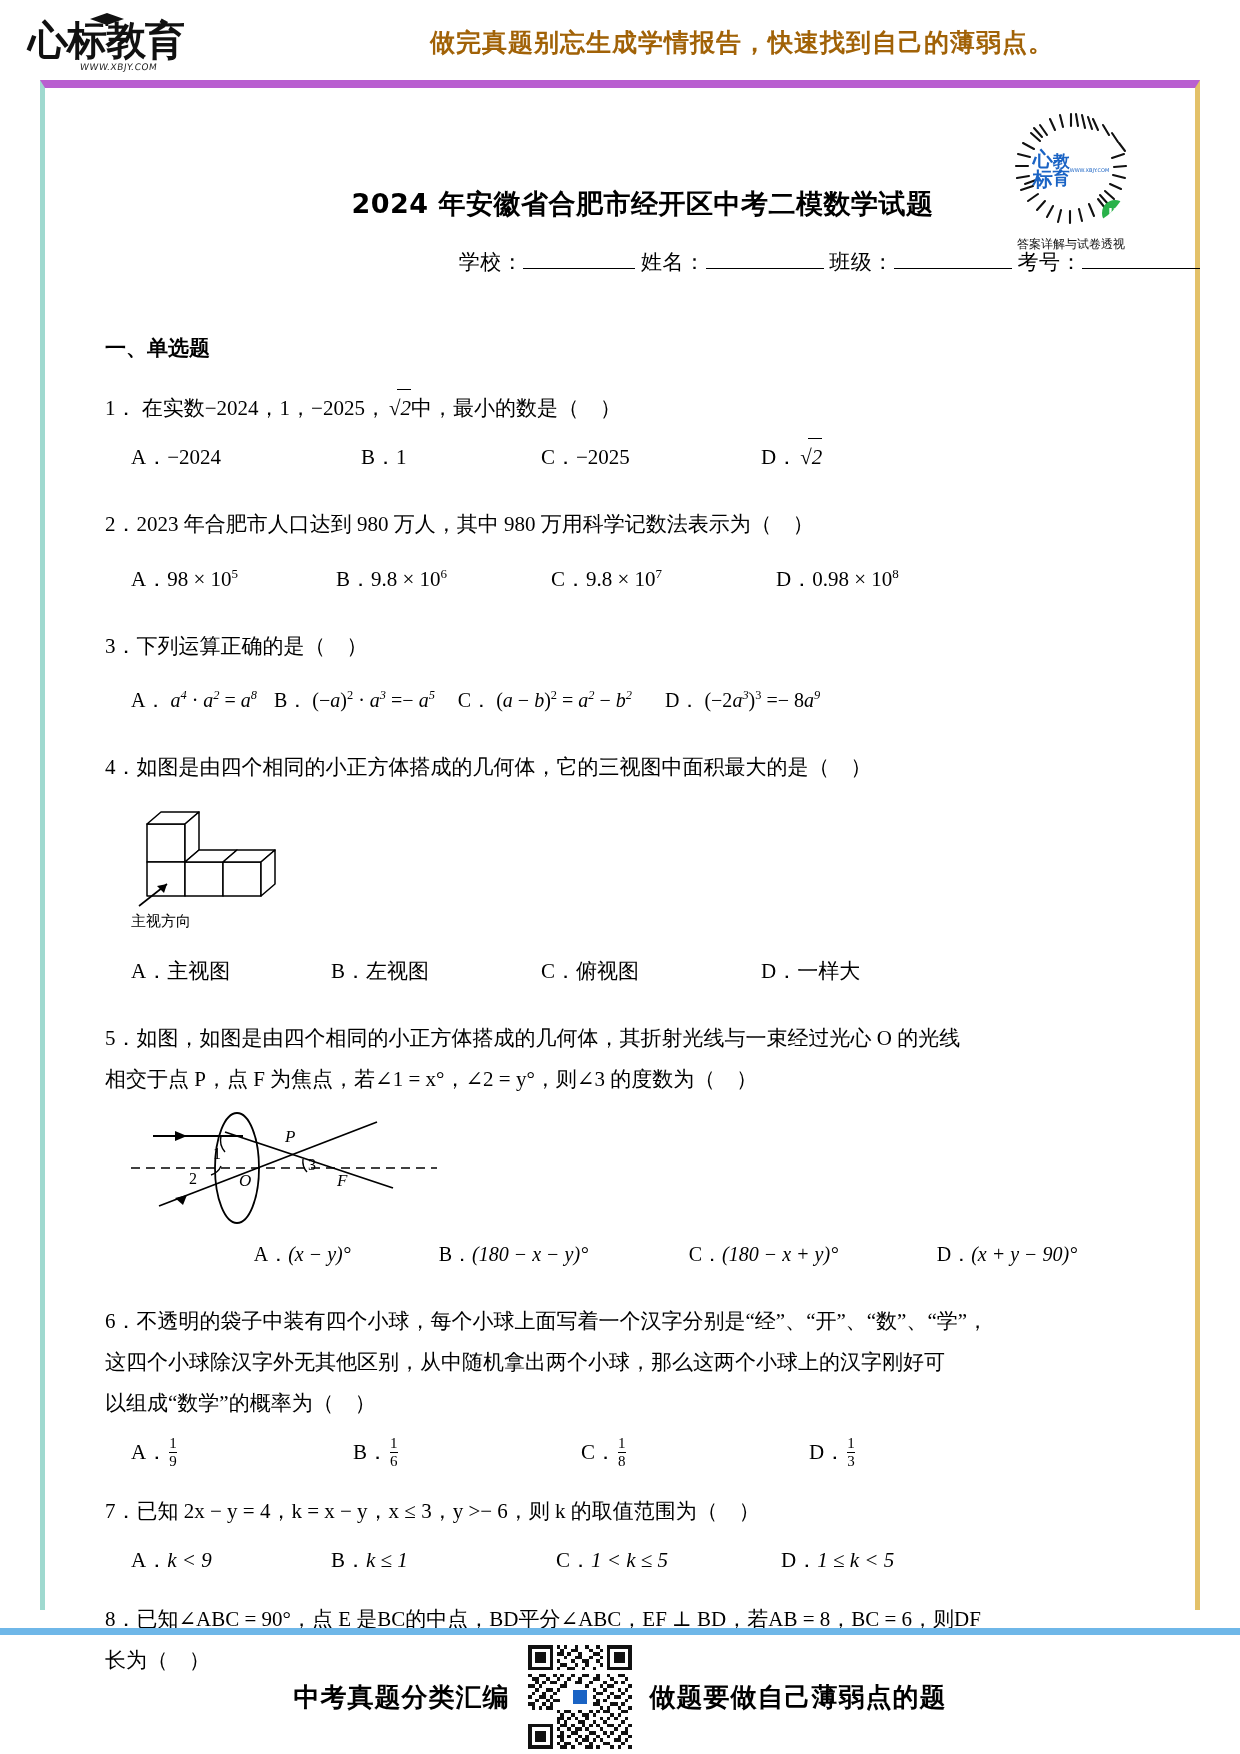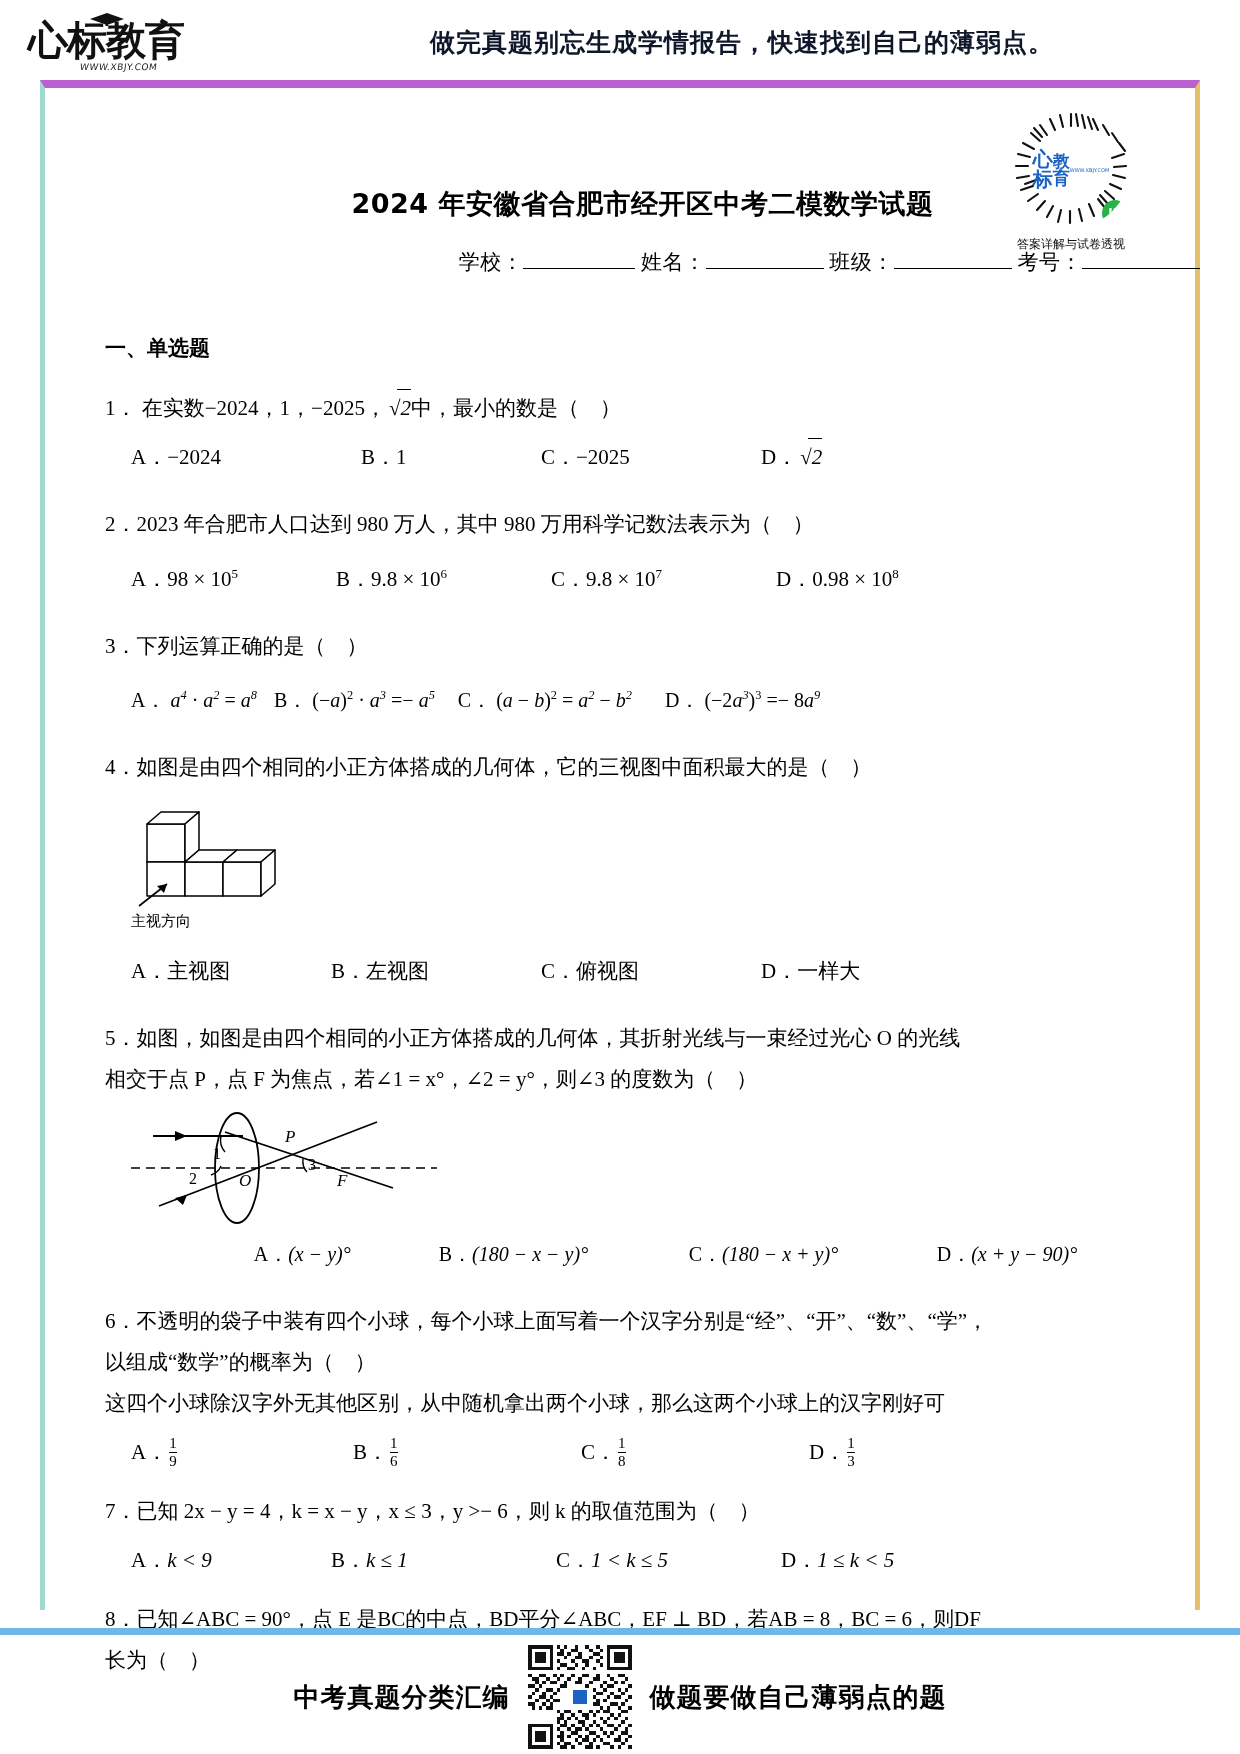--- a/index.html
+++ b/index.html
@@ -28,21 +28,21 @@
   }
   .logo-url{
     position:absolute;left:52px;top:44px;
     font-family:"DejaVu Sans",sans-serif;font-size:9px;
     color:#222;letter-spacing:.5px;
     transform:skewX(-8deg);
   }
   .top-slogan{
     position:absolute;left:430px;top:26px;width:790px;
     font-family:"DejaVu Sans","Liberation Sans",sans-serif;
-    font-size:25px;font-weight:bold;color:#0f172a;
+    font-size:25px;font-weight:bold;color:#a16207;
     letter-spacing:1px;white-space:nowrap;
   }
   
   .frame{
     position:absolute;left:40px;top:80px;
     width:1160px;height:1530px;
     box-sizing:border-box;
     border-top:8px solid #b95fd0;
     border-left:5px solid #9fd9cf;
     border-right:5px solid #e3c169;
@@ -350,24 +350,24 @@
       <span class="opt" style="width:185px"><span>A．</span><span class="mi">(x − y)°</span></span>
       <span class="opt" style="width:250px"><span>B．</span><span class="mi">(180 − x − y)°</span></span>
       <span class="opt" style="width:248px"><span>C．</span><span class="mi">(180 − x + y)°</span></span>
       <span class="opt"><span>D．</span><span class="mi">(x + y − 90)°</span></span>
     </div>
 
     <div class="q">
       <span>6．</span><span>不透明的袋子中装有四个小球，每个小球上面写着一个汉字分别是“经”、“开”、“数”、“学”，</span>
     </div>
     <div class="q" style="margin-top:0">
+      <span>这四个小球除汉字外无其他区别，从中随机拿出两个小球，那么这两个小球上的汉字刚好可</span>
+    </div>
+    <div class="q" style="margin-top:0">
       <span>以组成“数学”的概率为（　）</span>
-    </div>
-    <div class="q" style="margin-top:0">
-      <span>这四个小球除汉字外无其他区别，从中随机拿出两个小球，那么这两个小球上的汉字刚好可</span>
     </div>
     <div class="opts">
       <span class="opt" style="width:222px"><span>A．</span><span class="frac"><span class="num">1</span><span class="den">9</span></span></span>
       <span class="opt" style="width:228px"><span>B．</span><span class="frac"><span class="num">1</span><span class="den">6</span></span></span>
       <span class="opt" style="width:228px"><span>C．</span><span class="frac"><span class="num">1</span><span class="den">8</span></span></span>
       <span class="opt"><span>D．</span><span class="frac"><span class="num">1</span><span class="den">3</span></span></span>
     </div>
 
     <div class="q" style="margin-top:18px">
       <span>7．</span><span>已知 2x − y = 4，k = x − y，x ≤ 3，y &gt;− 6，则 k 的取值范围为（　）</span>

